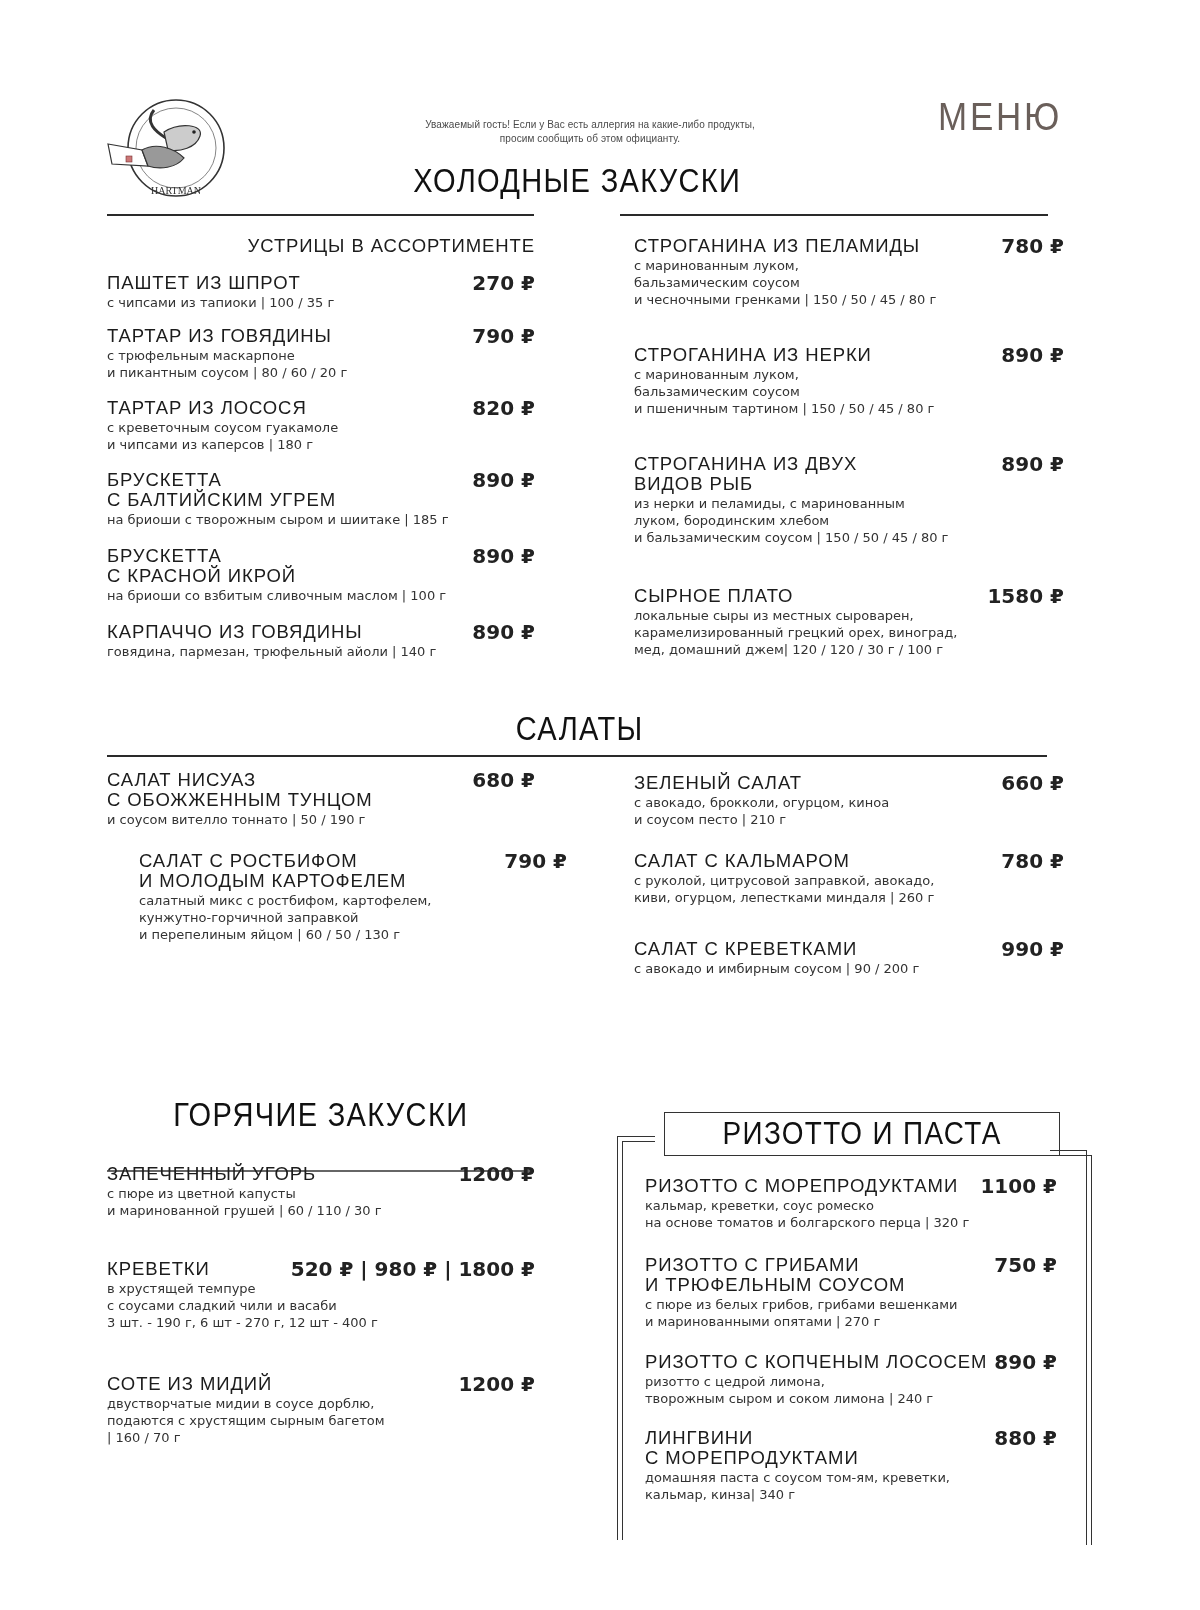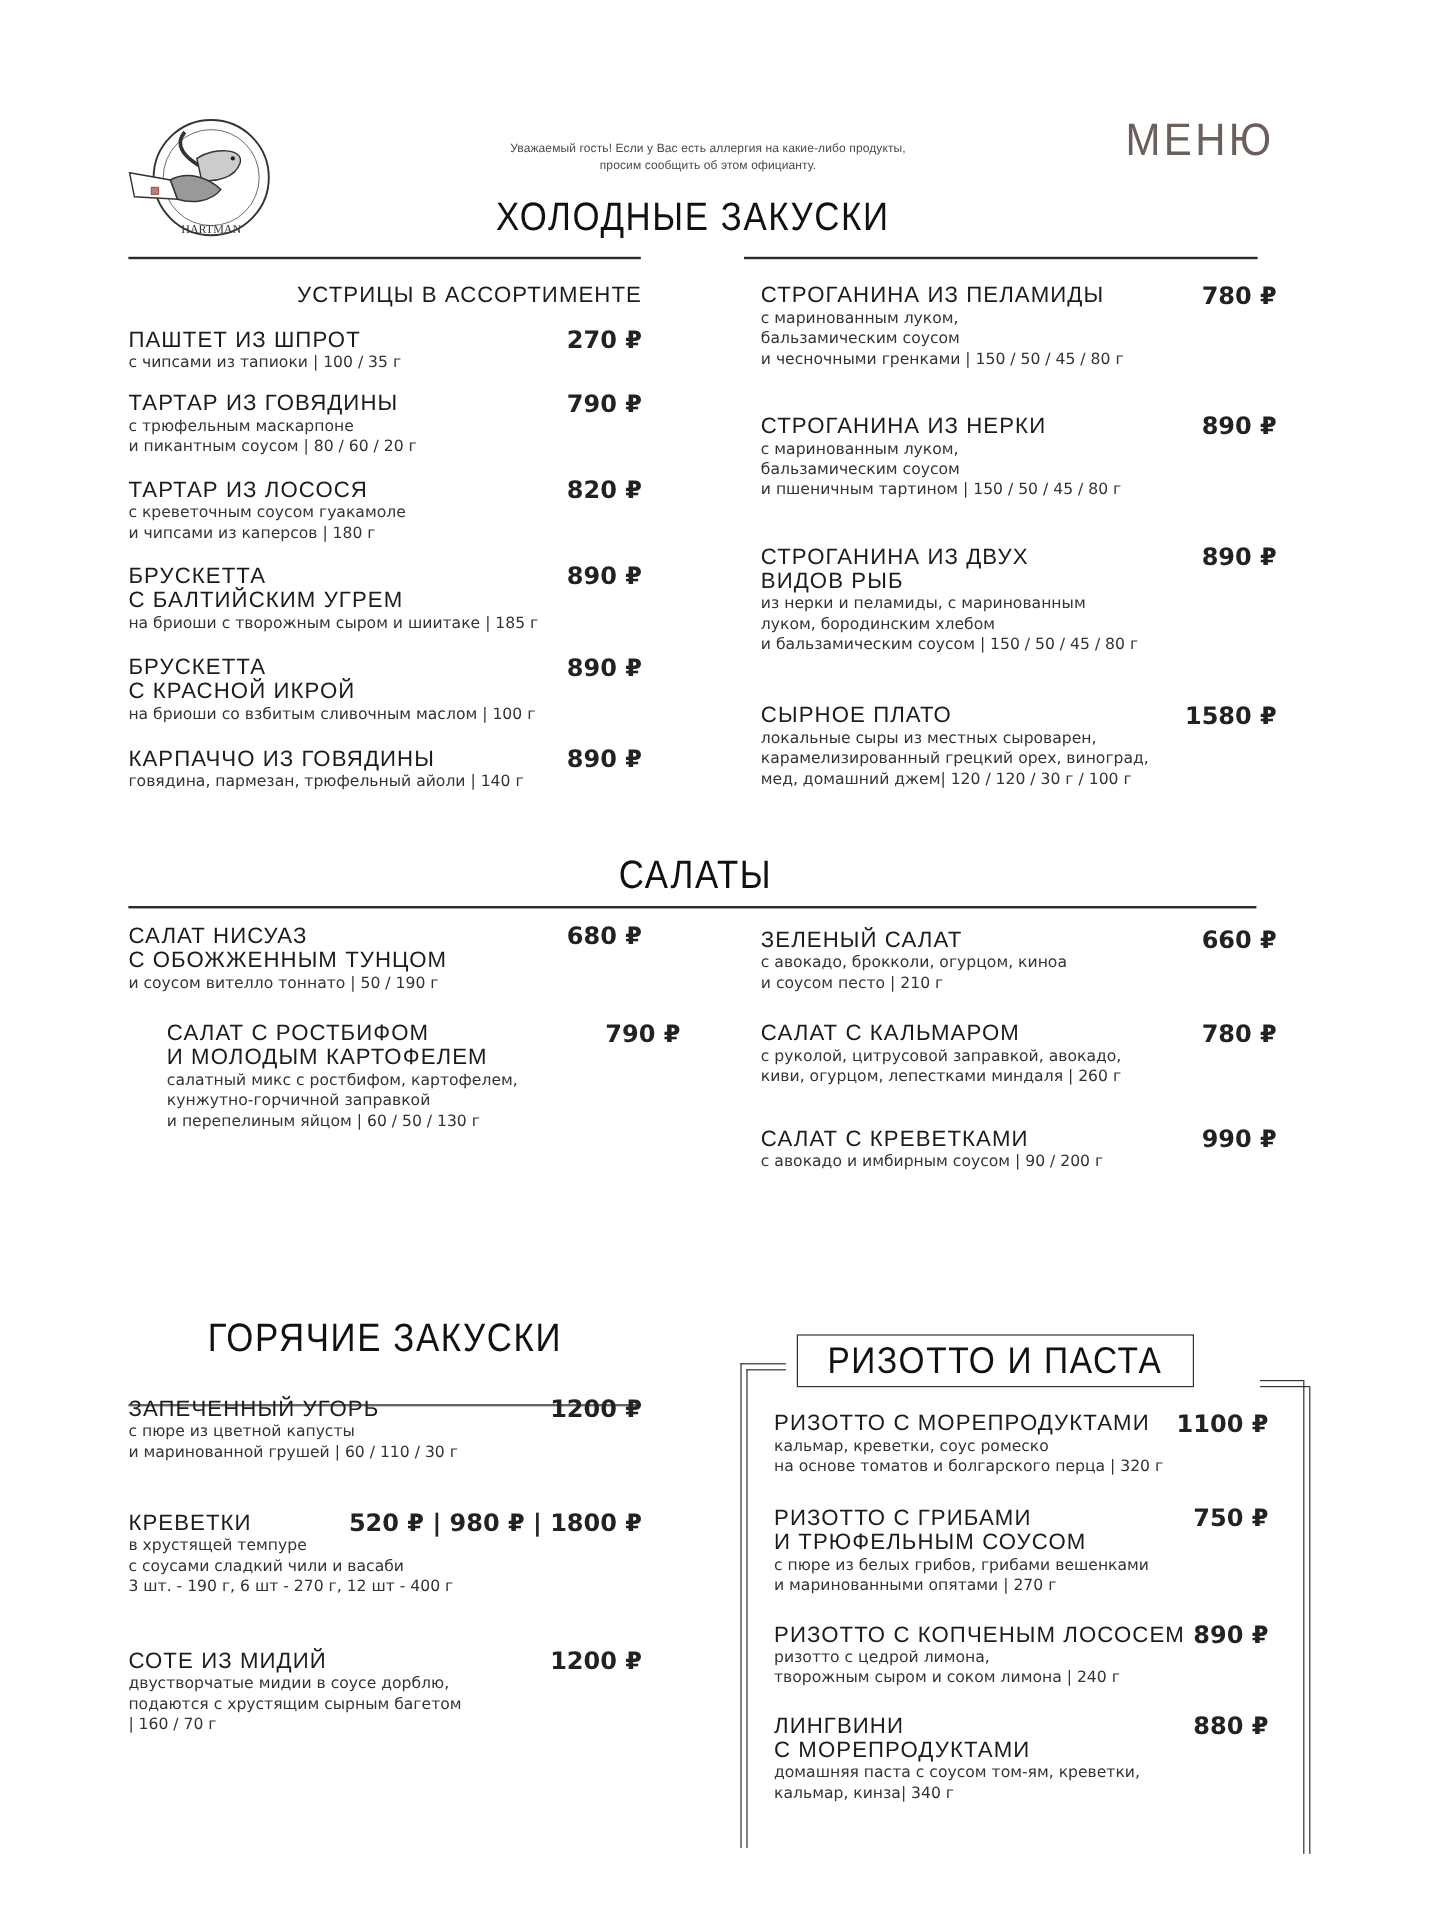--- a/index.html
+++ b/index.html
@@ -52,21 +52,21 @@
       font-size: 13px; line-height: 17px; color: #333;
       white-space: pre-line; margin-top: 1px;
     }
     .col-left .item { left: 107px; width: 428px; }
     .col-right .item { left: 622px; width: 430px; margin-left: 12px; }
 
     
     .frame-v { width: 1px; background: #333; }
     .frame-h { height: 1px; background: #333; }
     .risotto-box {
-      left: 664px; top: 1112px; width: 331px; height: 44px;
+      left: 664px; top: 1112px; width: 396px; height: 44px;
       border: 1.5px solid #333;
       display: flex; align-items: center; justify-content: center;
     }
     .risotto-box .section-title { transform: scaleX(0.9); font-size: 31px; }
   </style>
 </head>
 <body>
 
 <div class="abs logo">
   <svg width="130" height="112" viewBox="0 0 130 112">

